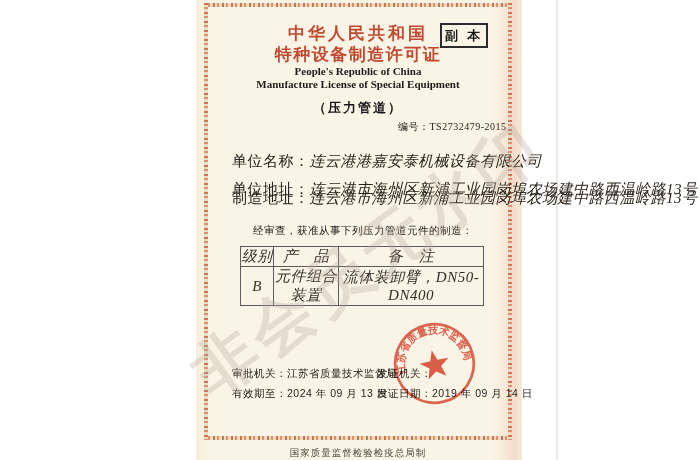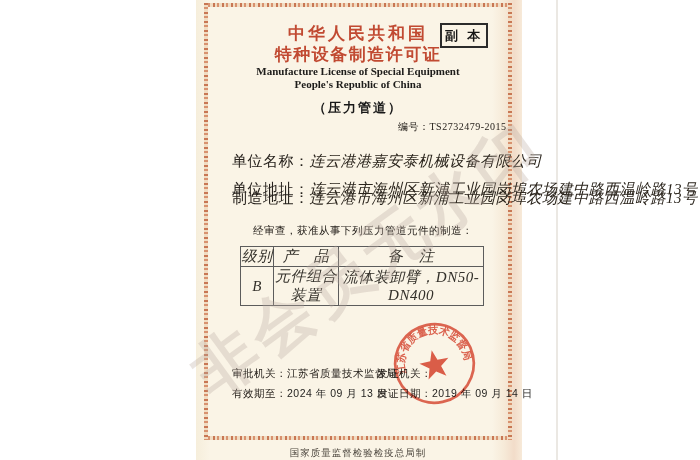--- a/index.html
+++ b/index.html
@@ -68,22 +68,22 @@
   <div class="paper-edge"></div>
 
   <div class="fr fr-h fr-top"></div>
   <div class="fr fr-h fr-bottom"></div>
   <div class="fr fr-v fr-left"></div>
   <div class="fr fr-v fr-right"></div>
 
   <div class="abs title-wrap">
     <div class="t-cn">中华人民共和国</div>
     <div class="t-cn t-cn2">特种设备制造许可证</div>
+    <div class="t-en">People's Republic of China</div>
     <div class="t-en">Manufacture License of Special Equipment</div>
-    <div class="t-en">People's Republic of China</div>
     <div class="t-cat">（压力管道）</div>
   </div>
 
   <div class="abs badge">副 本</div>
 
   <div class="abs no-line">
     <span>编号：</span><span>TS2732479-2015</span>
   </div>
 
   <div class="abs fline f1">

